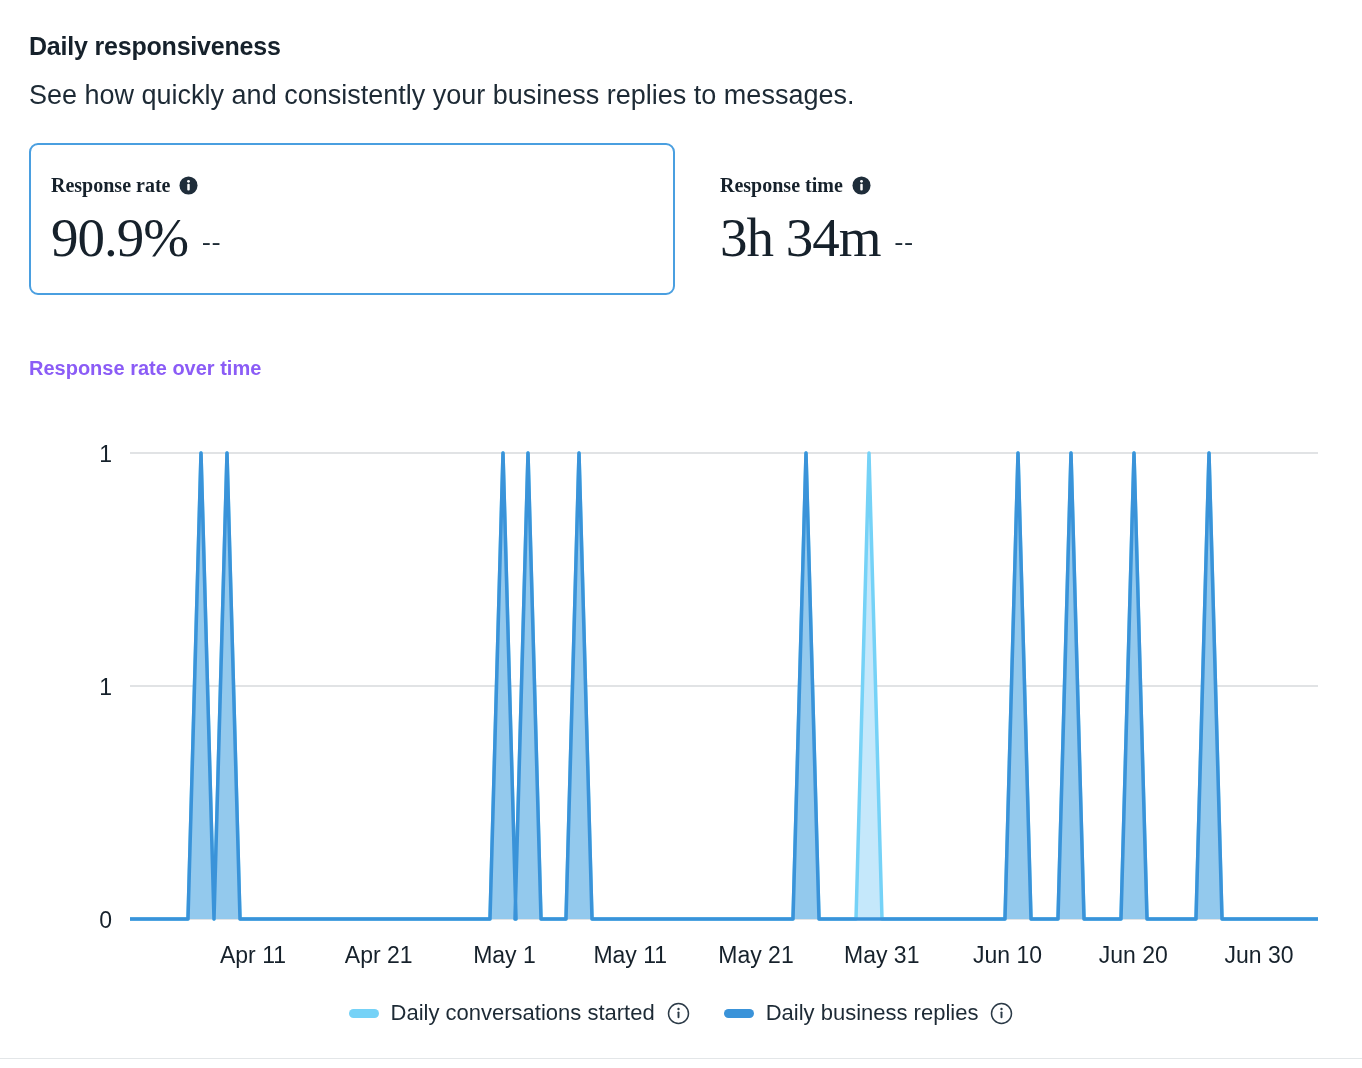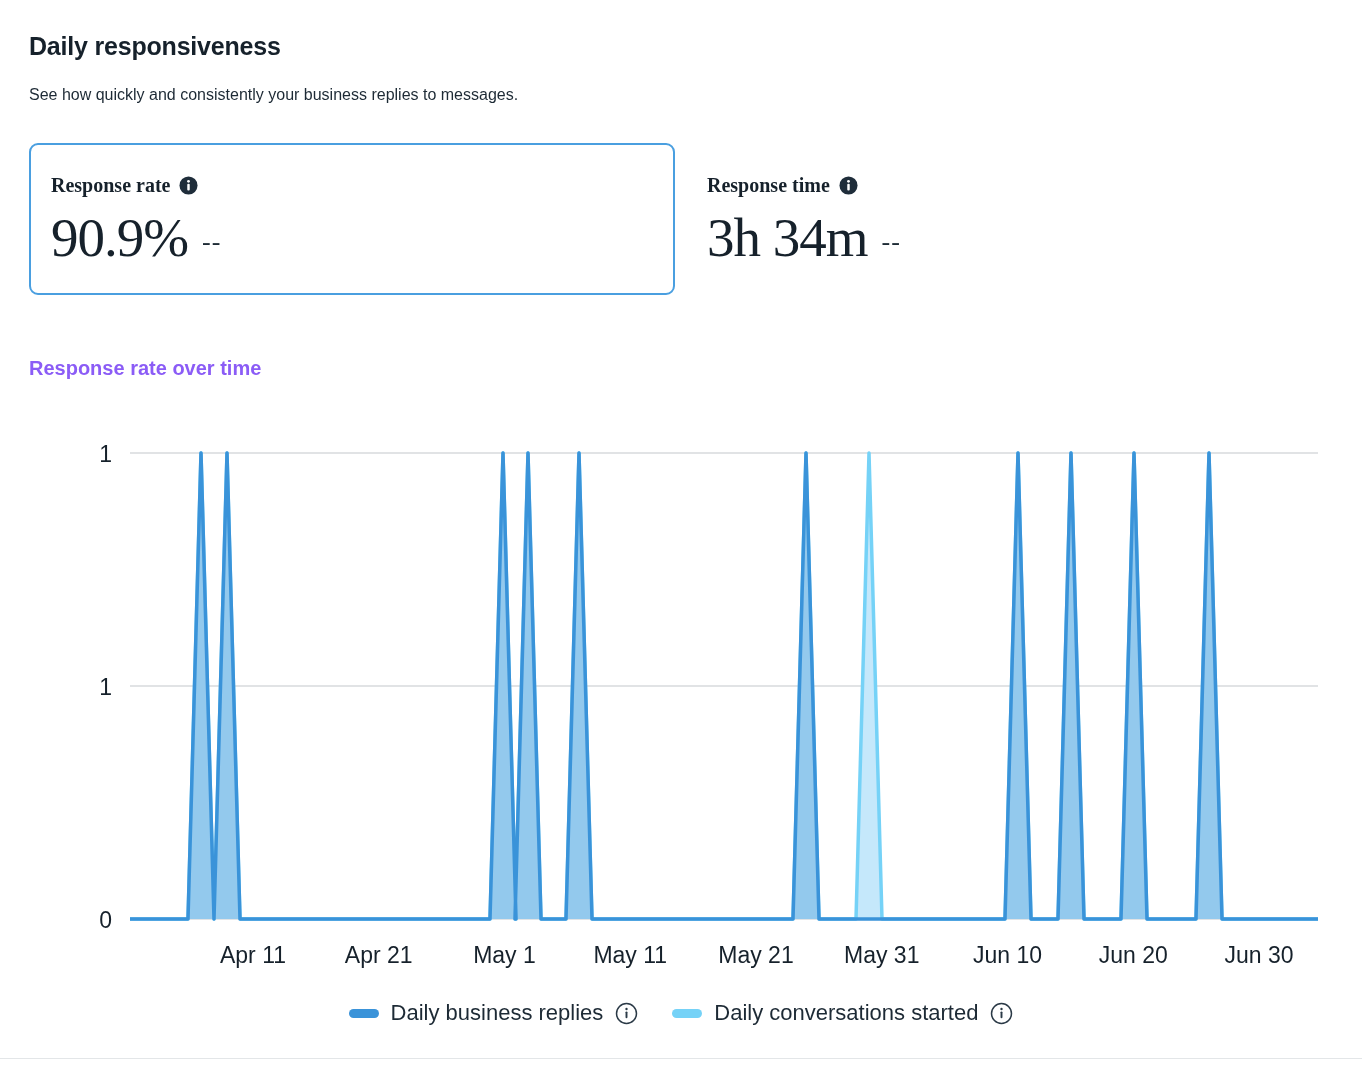--- a/index.html
+++ b/index.html
@@ -31,21 +31,21 @@
     font-size: 25px;
     font-weight: 700;
     letter-spacing: -0.2px;
     color: #16212b;
     line-height: 32px;
   }
   .section-subtitle {
     position: absolute;
     left: 29px;
     top: 80px;
-    font-size: 16px;
+    font-size: 27px;
     font-weight: 400;
     color: #1d2a35;
     line-height: 30px;
   }
 
   
   .metrics {
     position: absolute;
     left: 29px;
     top: 143px;
@@ -60,20 +60,21 @@
     padding: 27px 0 0 20px;
     border-radius: 9px;
   }
   .metric-card.selected {
     border: 2px solid #4a9fe0;
     background: #ffffff;
   }
   .metric-card.plain {
     border: 2px solid transparent;
     padding-left: 30px;
+    margin-left: 13px;
   }
   .metric-label-row {
     display: flex;
     align-items: center;
     gap: 9px;
     height: 26px;
   }
   .metric-label {
     font-size: 20px;
     font-weight: 700;
@@ -253,38 +254,38 @@
         <text x="1007.5" y="543" class="xtick">Jun 10</text>
         <text x="1133.25" y="543" class="xtick">Jun 20</text>
         <text x="1259" y="543" class="xtick">Jun 30</text>
         <path d="M 130 499 L 188 499 L 201 33 L 214 499 L 214 499 L 227 33 L 240 499 L 490 499 L 503 33 L 516 499 L 515 499 L 528 33 L 541 499 L 566 499 L 579 33 L 592 499 L 793 499 L 806 33 L 819 499 L 856 499 L 869 33 L 882 499 L 1005 499 L 1018 33 L 1031 499 L 1058 499 L 1071 33 L 1084 499 L 1121 499 L 1134 33 L 1147 499 L 1196 499 L 1209 33 L 1222 499 L 1318 499" fill="#c5e8fb" stroke="#75d2f7" stroke-width="3.5" stroke-linejoin="round"></path>
         <path d="M 130 499 L 188 499 L 201 33 L 214 499 L 214 499 L 227 33 L 240 499 L 490 499 L 503 33 L 516 499 L 515 499 L 528 33 L 541 499 L 566 499 L 579 33 L 592 499 L 793 499 L 806 33 L 819 499 L 1005 499 L 1018 33 L 1031 499 L 1058 499 L 1071 33 L 1084 499 L 1121 499 L 1134 33 L 1147 499 L 1196 499 L 1209 33 L 1222 499 L 1318 499" fill="#8ec6ec" fill-opacity="0.92" stroke="#3a93d9" stroke-width="3.5" stroke-linejoin="round"></path>
       </svg>
   </div>
 
   <div class="legend">
     <div class="legend-item">
+      <span class="legend-swatch" id="sw0" style="background: rgb(117, 210, 247);"></span>
+      <span class="legend-label">Daily conversations started</span>
+      <span class="info-outline">
+        <svg viewBox="0 0 24 24" width="23" height="23" aria-hidden="true">
+          <circle cx="12" cy="12" r="10.4" fill="none" stroke="#2b3a47" stroke-width="1.6"></circle>
+          <circle cx="12" cy="7.3" r="1.25" fill="#2b3a47"></circle>
+          <rect x="11" y="9.8" width="2" height="7.2" rx="1" fill="#2b3a47"></rect>
+        </svg>
+      </span>
+    </div>
+    <div class="legend-item">
       <span class="legend-swatch" id="sw1" style="background: rgb(58, 147, 217);"></span>
       <span class="legend-label">Daily business replies</span>
       <span class="info-outline">
         <svg viewBox="0 0 24 24" width="23" height="23" aria-hidden="true">
           <circle cx="12" cy="12" r="10.4" fill="none" stroke="#2b3a47" stroke-width="1.6"></circle>
           <circle cx="12" cy="7.3" r="1.25" fill="#2b3a47"></circle>
           <rect x="11" y="9.8" width="2" height="7.2" rx="1" fill="#2b3a47"></rect>
         </svg>
       </span>
     </div>
-    <div class="legend-item">
-      <span class="legend-swatch" id="sw0" style="background: rgb(117, 210, 247);"></span>
-      <span class="legend-label">Daily conversations started</span>
-      <span class="info-outline">
-        <svg viewBox="0 0 24 24" width="23" height="23" aria-hidden="true">
-          <circle cx="12" cy="12" r="10.4" fill="none" stroke="#2b3a47" stroke-width="1.6"></circle>
-          <circle cx="12" cy="7.3" r="1.25" fill="#2b3a47"></circle>
-          <rect x="11" y="9.8" width="2" height="7.2" rx="1" fill="#2b3a47"></rect>
-        </svg>
-      </span>
-    </div>
   </div>
 
   <div class="bottom-rule"></div>
 
 </div>
 
 </body></html>

